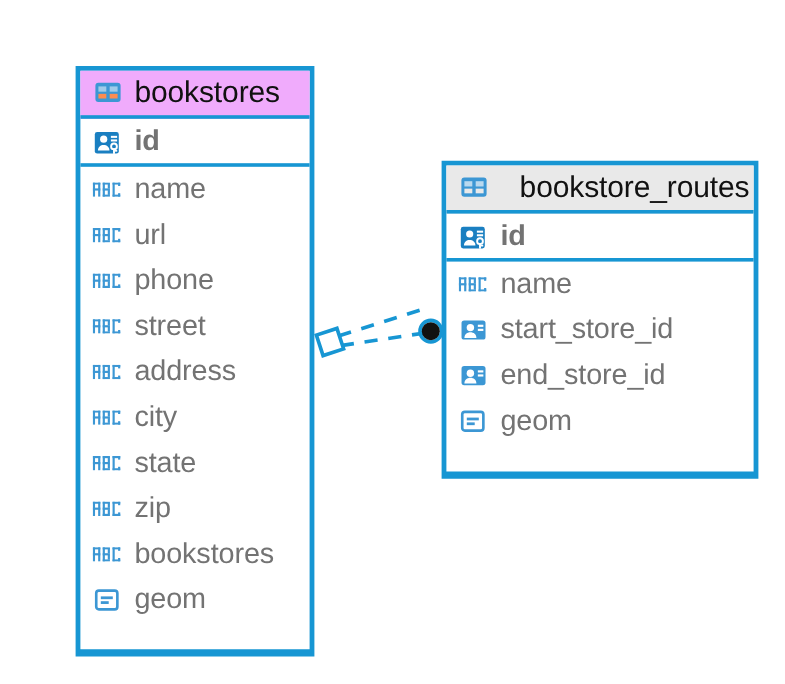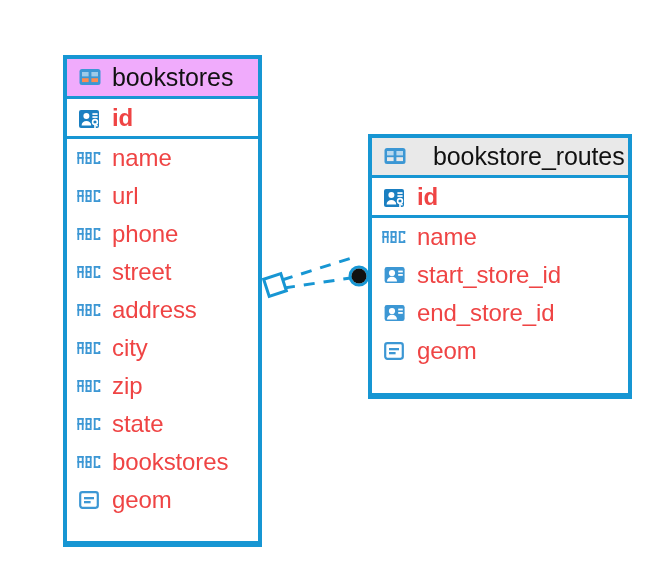--- a/index.html
+++ b/index.html
@@ -56,21 +56,21 @@
     align-items: center;
     gap: 9px;
     padding: 2px 10px 2px 10px;
     height: 38px;
   }
   .field.pk {
     border-bottom: 3px solid #1796d3;
   }
   .field-label {
     font-size: 24px;
-    color: #ef4444;
+    color: #737373;
     line-height: 1.1;
     white-space: nowrap;
     letter-spacing: -0.1px;
   }
   .field.pk .field-label { font-weight: bold; }
 
   .fields-wrap { padding-top: 2px; padding-bottom: 2px; }
 
   
   .icon {
@@ -301,46 +301,46 @@
               <rect x="12.8" y="6.4" width="1.8" height="4"></rect>
                 <rect x="8.6" y="10.2" width="6" height="1.8"></rect>
               <rect x="16.8" y="0" width="1.8" height="12"></rect>
                 <rect x="16.8" y="0" width="6.4" height="1.8"></rect>
               <rect x="16.8" y="10.2" width="6.4" height="1.8"></rect>
                 <rect x="21.4" y="0" width="1.8" height="3"></rect>
               <rect x="21.4" y="9" width="1.8" height="3"></rect>
             </g>
           </svg>
         </span>
+        <span class="field-label">state</span>
+      </div>
+
+      <div class="field">
+        <span class="icon-abc">
+          <svg width="26" height="12" viewBox="0 0 26 12" aria-hidden="true">
+            <g fill="#3c97d4">
+              <rect x="0.4" y="0" width="1.8" height="12"></rect>
+                <rect x="0.4" y="0" width="6.2" height="1.8"></rect>
+              <rect x="4.8" y="0" width="1.8" height="12"></rect>
+                <rect x="0.4" y="5" width="6.2" height="1.8"></rect>
+              <rect x="8.6" y="0" width="1.8" height="12"></rect>
+                <rect x="8.6" y="0" width="6" height="1.8"></rect>
+              <rect x="12.8" y="1" width="1.8" height="4.2"></rect>
+                <rect x="8.6" y="5" width="6" height="1.8"></rect>
+              <rect x="12.8" y="6.4" width="1.8" height="4"></rect>
+                <rect x="8.6" y="10.2" width="6" height="1.8"></rect>
+              <rect x="16.8" y="0" width="1.8" height="12"></rect>
+                <rect x="16.8" y="0" width="6.4" height="1.8"></rect>
+              <rect x="16.8" y="10.2" width="6.4" height="1.8"></rect>
+                <rect x="21.4" y="0" width="1.8" height="3"></rect>
+              <rect x="21.4" y="9" width="1.8" height="3"></rect>
+            </g>
+          </svg>
+        </span>
         <span class="field-label">zip</span>
-      </div>
-
-      <div class="field">
-        <span class="icon-abc">
-          <svg width="26" height="12" viewBox="0 0 26 12" aria-hidden="true">
-            <g fill="#3c97d4">
-              <rect x="0.4" y="0" width="1.8" height="12"></rect>
-                <rect x="0.4" y="0" width="6.2" height="1.8"></rect>
-              <rect x="4.8" y="0" width="1.8" height="12"></rect>
-                <rect x="0.4" y="5" width="6.2" height="1.8"></rect>
-              <rect x="8.6" y="0" width="1.8" height="12"></rect>
-                <rect x="8.6" y="0" width="6" height="1.8"></rect>
-              <rect x="12.8" y="1" width="1.8" height="4.2"></rect>
-                <rect x="8.6" y="5" width="6" height="1.8"></rect>
-              <rect x="12.8" y="6.4" width="1.8" height="4"></rect>
-                <rect x="8.6" y="10.2" width="6" height="1.8"></rect>
-              <rect x="16.8" y="0" width="1.8" height="12"></rect>
-                <rect x="16.8" y="0" width="6.4" height="1.8"></rect>
-              <rect x="16.8" y="10.2" width="6.4" height="1.8"></rect>
-                <rect x="21.4" y="0" width="1.8" height="3"></rect>
-              <rect x="21.4" y="9" width="1.8" height="3"></rect>
-            </g>
-          </svg>
-        </span>
-        <span class="field-label">state</span>
       </div>
 
       <div class="field">
         <span class="icon-abc">
           <svg width="26" height="12" viewBox="0 0 26 12" aria-hidden="true">
             <g fill="#3c97d4">
               <rect x="0.4" y="0" width="1.8" height="12"></rect>
                 <rect x="0.4" y="0" width="6.2" height="1.8"></rect>
               <rect x="4.8" y="0" width="1.8" height="12"></rect>
                 <rect x="0.4" y="5" width="6.2" height="1.8"></rect>

